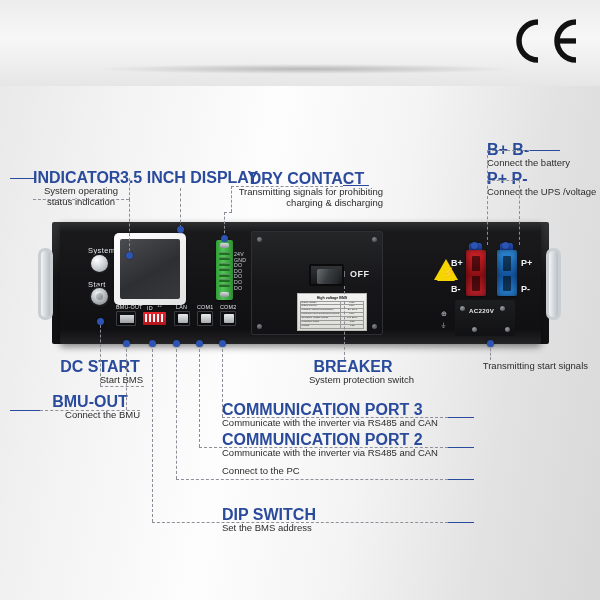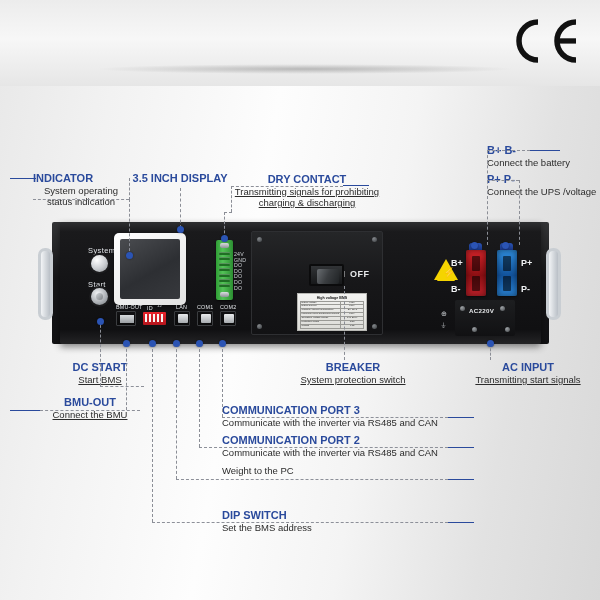--- a/index.html
+++ b/index.html
@@ -28,28 +28,28 @@
     white-space: nowrap;
   }
   .ce-mark {
     position: absolute; left: 508px; top: 18px;
     width: 72px; height: 46px;
   }
 
   
   .callout { position: absolute; }
   .callout .ttl {
-    color: #2a4a9c; font-size: 11px; font-weight: bold; white-space: nowrap;
+    color: #2a4a9c; font-size: 16px; font-weight: bold; white-space: nowrap;
     line-height: 14px;
   }
   .callout .sub {
     color: #2b2b2b; font-size: 9.5px; line-height: 11px; white-space: nowrap;
   }
   .callout.ctr { text-align: center; }
-  .callout.ctr .sub { text-align: center; text-decoration: underline; }
+  .callout.ctr .sub { text-align: right; }
 
   
   .ulbar {
     position: absolute; height: 0; border-top: 1px solid #2a4a9c;
   }
   .ulbar.dash { border-top: 1px dashed #8d9099; }
 
   
   .lead {
     position: absolute; border-left: 1px dashed #8b8e96;
@@ -493,21 +493,20 @@
 <div class="lead" style="left:126px;top:344px;height:66px"></div>
 <div class="dot" style="left:123px;top:340px"></div>
 
 <div class="callout ctr" style="left:292px;top:360px;width:122px">
   <div class="ttl">BREAKER</div>
   <div class="sub">System protection switch</div>
 </div>
 <div class="lead" style="left:344px;top:286px;height:74px"></div>
 
 <div class="callout ctr" style="left:468px;top:360px;width:120px">
-  <div class="ttl">AC INPUT</div>
   <div class="sub">Transmitting start signals</div>
 </div>
 <div class="lead" style="left:490px;top:344px;height:16px"></div>
 <div class="dot" style="left:487px;top:340px"></div>
 
 <div class="callout" style="left:222px;top:403px;width:280px">
   <div class="ttl">COMMUNICATION PORT 3</div>
   <div class="sub">Communicate with the inverter via RS485 and CAN</div>
 </div>
 <div class="ulbar" style="left:448px;top:417px;width:26px"></div>
@@ -518,21 +517,21 @@
 <div class="callout" style="left:222px;top:433px;width:280px">
   <div class="ttl">COMMUNICATION PORT 2</div>
   <div class="sub">Communicate with the inverter via RS485 and CAN</div>
 </div>
 <div class="ulbar" style="left:448px;top:447px;width:26px"></div>
 <div class="ulbar dash" style="left:199px;top:447px;width:249px"></div>
 <div class="lead" style="left:199px;top:344px;height:103px"></div>
 <div class="dot" style="left:196px;top:340px"></div>
 
 <div class="callout" style="left:222px;top:465px;width:280px">
-  <div class="sub">Weight to the PC</div>
+  <div class="sub">Connect to the PC</div>
 </div>
 <div class="ulbar" style="left:448px;top:479px;width:26px"></div>
 <div class="ulbar dash" style="left:176px;top:479px;width:272px"></div>
 <div class="lead" style="left:176px;top:344px;height:135px"></div>
 <div class="dot" style="left:173px;top:340px"></div>
 
 <div class="callout" style="left:222px;top:508px;width:280px">
   <div class="ttl">DIP SWITCH</div>
   <div class="sub">Set the BMS address</div>
 </div>

